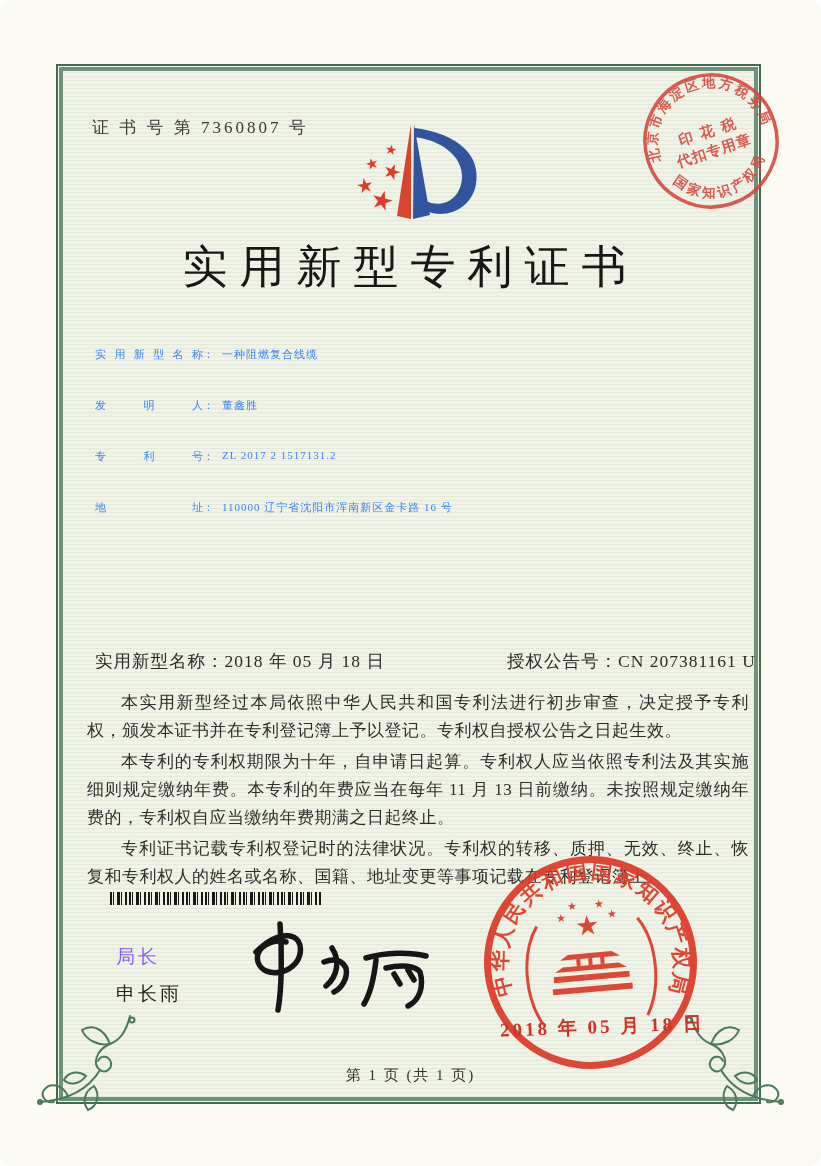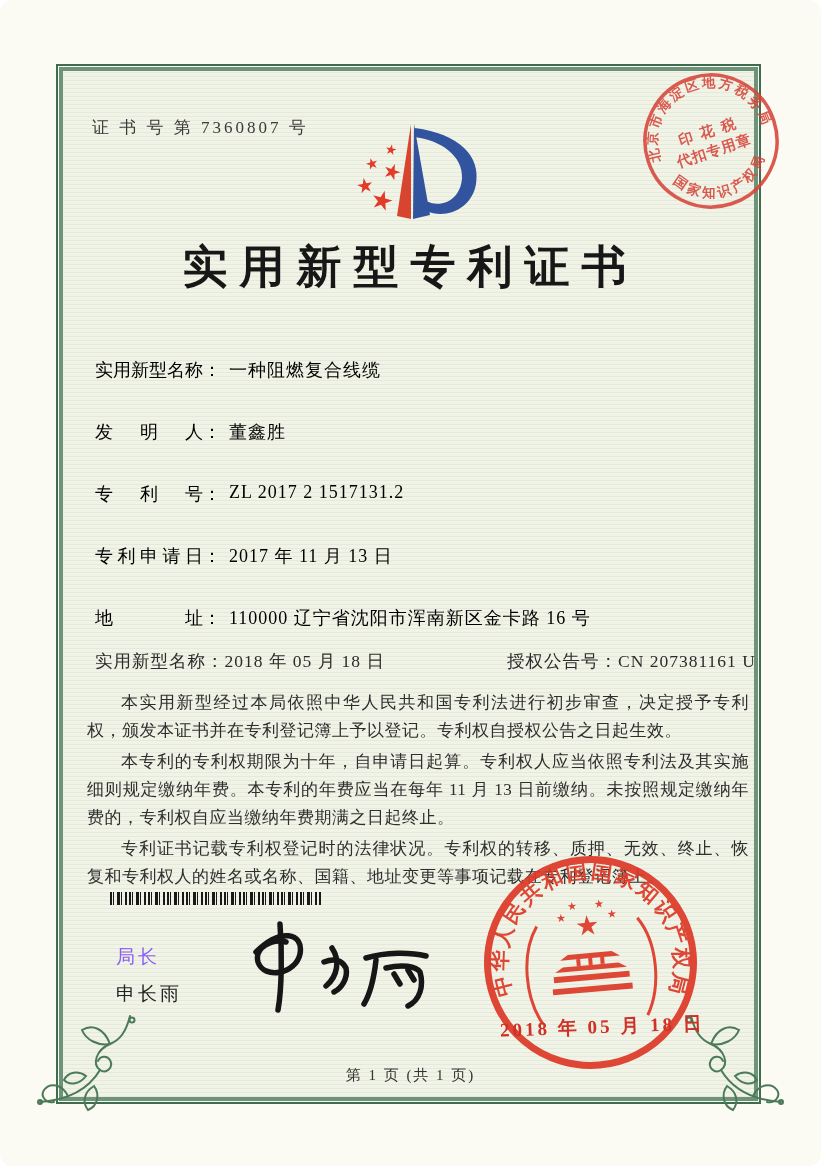--- a/index.html
+++ b/index.html
@@ -24,25 +24,25 @@
   .corner-ornament{position:absolute; width:120px; height:105px; z-index:3;}
   .corner-ornament.left{left:34px; top:1014px;}
   .corner-ornament.right{left:667px; top:1014px; transform:scaleX(-1);}
 
   .cert-number{
     position:absolute; left:92px; top:116px; font-size:17px; letter-spacing:3px; color:#3a3a3a; z-index:4;
   }
   .logo{position:absolute; left:335px; top:108px; width:155px; height:128px; z-index:4;}
   .doc-title{
     position:absolute; left:0; top:237px; width:100%; text-align:center;
-    font-size:45px; font-weight:bold; letter-spacing:12px; color:#171717; z-index:4;
+    font-size:45px; font-weight:normal; letter-spacing:12px; color:#171717; z-index:4;
   }
 
   .fields{position:absolute; left:95px; top:347px; width:640px; z-index:4;}
-  .field-row{height:51px; font-size:18px; color:#000000; white-space:nowrap;margin-top:11px;}
+  .field-row{height:51px; font-size:11px; color:#3b82f6; white-space:nowrap;}
   .flabel{display:inline-block; width:108px; text-align:justify; text-align-last:justify; vertical-align:top;}
   .fcolon{display:inline-block; vertical-align:top;}
   .fvalue{display:inline-block; margin-left:8px; vertical-align:top; letter-spacing:1px;}
 
   .grant-row{position:absolute; top:649px; left:0; width:100%; font-size:17.5px; z-index:4;}
   .grant-left{position:absolute; left:95px; white-space:nowrap; letter-spacing:1px;}
   .grant-right{position:absolute; left:460px; white-space:nowrap; letter-spacing:1px;margin-left:47px;}
 
   .body-text{position:absolute; left:84px; top:686px; width:668px; z-index:4;}
   .body-text p{
@@ -137,23 +137,20 @@
 
   <div class="fields">
     <div class="field-row">
       <span class="flabel">实用新型名称</span><span class="fcolon">：</span><span class="fvalue">一种阻燃复合线缆</span>
     </div>
     <div class="field-row">
       <span class="flabel">发明人</span><span class="fcolon">：</span><span class="fvalue">董鑫胜</span>
     </div>
     <div class="field-row">
       <span class="flabel">专利号</span><span class="fcolon">：</span><span class="fvalue">ZL 2017 2 1517131.2</span>
-    </div>
-    <div class="field-row">
-      <span class="flabel">专利申请日</span><span class="fcolon">：</span><span class="fvalue">2017 年 11 月 13 日</span>
     </div>
     <div class="field-row">
       <span class="flabel">地址</span><span class="fcolon">：</span><span class="fvalue">110000  辽宁省沈阳市浑南新区金卡路 16 号</span>
     </div>
   </div>
 
   <div class="grant-row">
     <span class="grant-left"><span>实用新型名称：</span><span>2018 年 05 月 18 日</span></span>
     <span class="grant-right"><span>授权公告号：</span><span>CN 207381161 U</span></span>
   </div>

